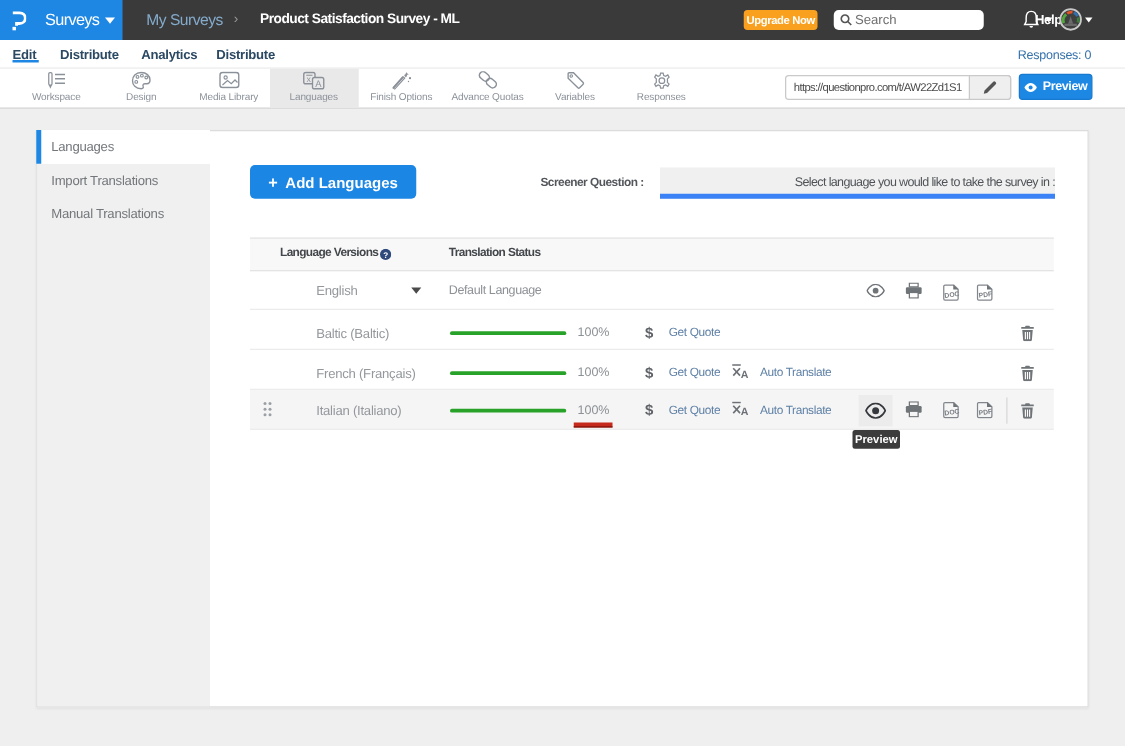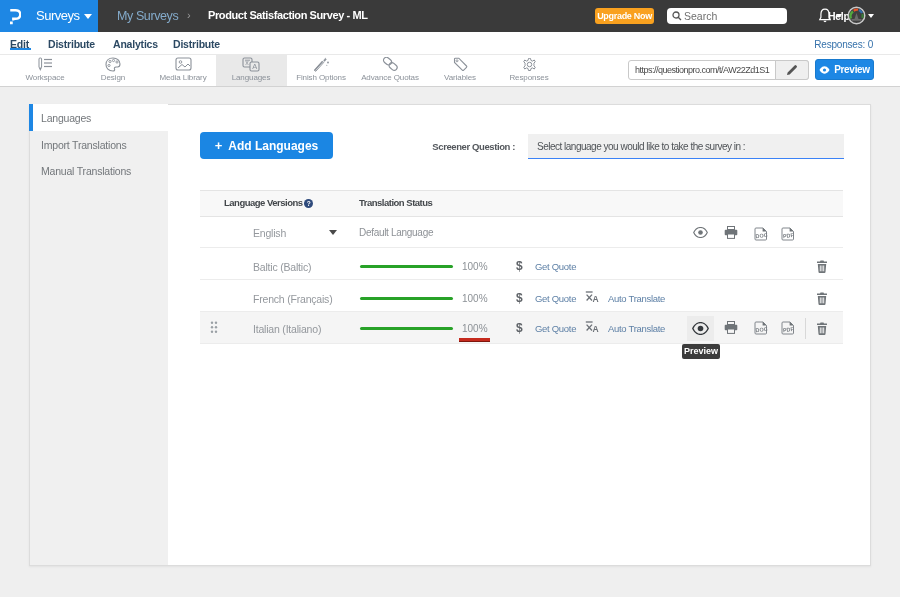--- a/index.html
+++ b/index.html
@@ -49,21 +49,21 @@
   #side-gray { left:30px; top:131px; width:138px; height:434px; background:#f0f0f0; }
   #side-active { left:29px; top:104px; width:139px; height:27px; background:#fff; border-left:4px solid #1e87e4; }
   .side-item { position:absolute; left:41px; font-size:10.5px; color:#73777b; letter-spacing:-0.2px; }
   #si1 { top:112px; }
   #si2 { top:139px; }
   #si3 { top:165px; }
 
   
   #addbtn { left:200px; top:132px; width:133px; height:27px; background:#1b86e3; border-radius:4px; color:#fff; font-size:12px; font-weight:bold; display:flex; align-items:center; justify-content:center; white-space:nowrap; }
   #screener-lbl { left:360px; top:141px; width:155px; text-align:right; font-size:9.5px; color:#53575c; font-weight:bold; letter-spacing:-0.4px; }
-  #screener-sel { left:528px; top:134px; width:316px; height:25px; background:#f0f0f0; border-bottom:1px solid #3b82f6; font-size:10px; color:#4f5357; line-height:25px; padding-left:9px; letter-spacing:-0.5px; }
+  #screener-sel { left:528px; top:134px; width:316px; height:25px; background:#f0f0f0; border-bottom:4px solid #3b82f6; font-size:10px; color:#4f5357; line-height:25px; padding-left:9px; letter-spacing:-0.5px;text-align:right; }
 
   
   #thead { left:200px; top:190px; width:643px; height:27px; background:#f8f8f8; border-top:1px solid #e4e4e4; border-bottom:1px solid #e4e4e4; }
   .th { position:absolute; top:197px; font-size:9.5px; font-weight:bold; color:#43474b; letter-spacing:-0.5px; }
   .row { position:absolute; left:200px; width:643px; border-bottom:1px solid #ececec; }
   #row1 { top:217px; height:31px; }
   #row2 { top:248px; height:32px; }
   #row3 { top:280px; height:32px; }
   #row4 { top:312px; height:32px; background:#f5f5f5; }
   .lname { position:absolute; left:224px; font-size:10.5px; color:#94989d; letter-spacing:-0.2px;margin-left:29px; }

